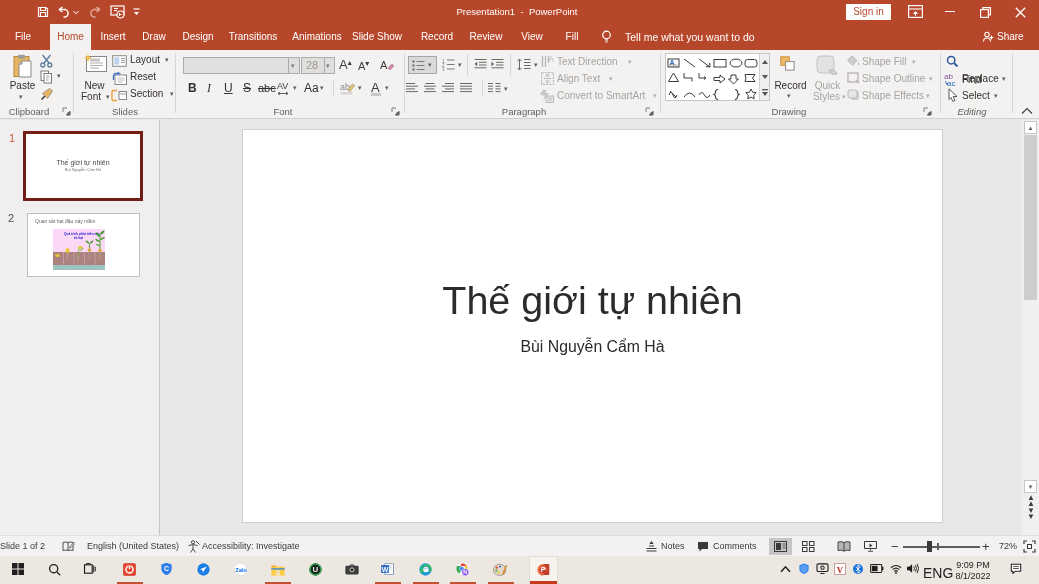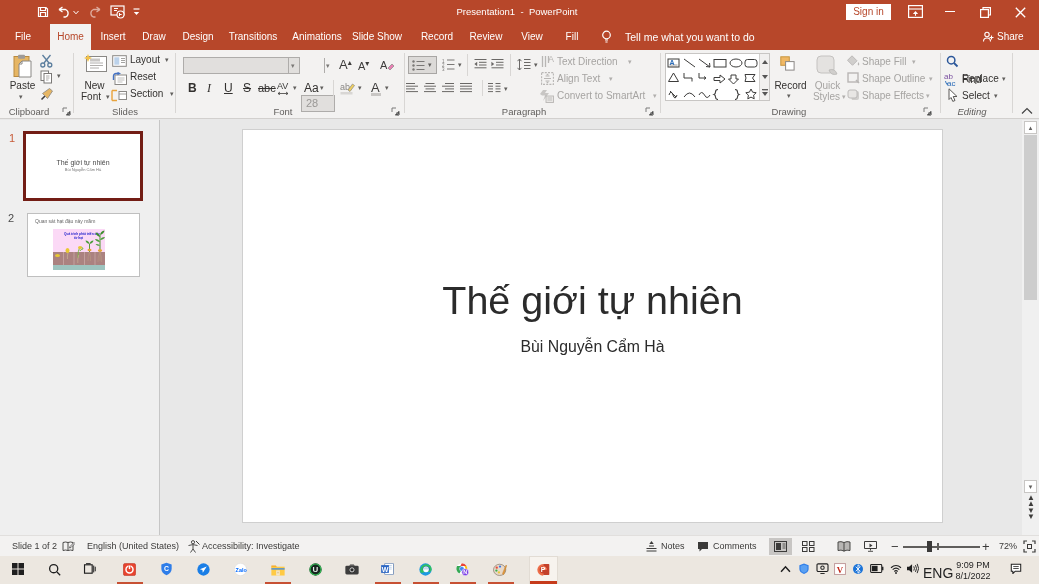--- a/index.html
+++ b/index.html
@@ -175,21 +175,21 @@
       <path d="M1 1.5 h5 M1 1.5 v10 M1 11.5 h5" fill="none" stroke="#e8a33d" stroke-width="1.4"></path>
       <rect x="8" y="2.5" width="7.5" height="8" fill="#fff" stroke="#8a8885" stroke-width="1"></rect>
       <path d="M8 5 h7.5" stroke="#8a8885" stroke-width="0.8"></path>
     </svg>
   <div class="btxt" style="left:130px; top:38px;">Section</div>
   <div class="dd" style="left:170px; top:40px;">▾</div>
 
   <div class="abs" style="left:183px; top:7px; width:117px; height:17px; background:#e1dfdd; border:1px solid #aeacaa;"></div>
   <div class="abs" style="left:288px; top:8px; width:11px; height:15px; border-left:1px solid #aeacaa;"></div>
   <div class="dd" style="left:291px; top:12px; color:#7a7876;">▾</div>
-  <div class="abs" style="left:301px; top:7px; width:34px; height:17px; background:#e1dfdd; border:1px solid #aeacaa; font-size:11px; color:#9a9896; padding-left:4px; line-height:15px;margin-top:38px;">28</div>
+  <div class="abs" style="left:301px; top:7px; width:34px; height:17px; background:#e1dfdd; border:1px solid #aeacaa; font-size:11px; color:#9a9896; padding-left:4px; line-height:15px;">28</div>
   <div class="abs" style="left:324px; top:8px; width:10px; height:15px; border-left:1px solid #aeacaa;"></div>
   <div class="dd" style="left:326px; top:12px; color:#7a7876;">▾</div>
   <div class="btxt" style="left:339px; top:7px; font-size:13px; color:#3d3c3b;">A<span style="font-size:8px; vertical-align:4px;">▴</span></div>
   <div class="btxt" style="left:358px; top:9px; font-size:11px; color:#3d3c3b;">A<span style="font-size:8px; vertical-align:4px;">▾</span></div>
   <svg style="left:380px; top:8px;" width="15" height="15" viewBox="0 0 15 15">
       <text x="0" y="11" font-size="11" fill="#3d3c3b" font-family="Liberation Sans">A</text>
       <path d="M8 10 l4 -4 2 2 -4 4 z" fill="#e87fb4" stroke="#8a8885" stroke-width="0.7"></path>
     </svg>
   <div class="btxt" style="left:188px; top:31px; font-weight:bold; font-size:12px;">B</div>
   <div class="btxt" style="left:207px; top:31px; font-style:italic; font-size:12px; font-family:'Liberation Serif';">I</div>
@@ -416,21 +416,21 @@
   <div class="abs" style="left:1022px; top:0; width:17px; height:415px; background:#f0f0f0;">
     <div class="abs" style="left:2px; top:1px; width:13px; height:13px; background:#fff; border:1px solid #c8c6c4; font-size:7px; color:#605e5c; text-align:center; line-height:12px;">▴</div>
     <div class="abs" style="left:2px; top:15px; width:13px; height:165px; background:#cdcdcd;"></div>
     <div class="abs" style="left:2px; top:360px; width:13px; height:13px; background:#fff; border:1px solid #c8c6c4; font-size:7px; color:#605e5c; text-align:center; line-height:12px;">▾</div>
     <div class="abs" style="left:3px; top:375px; width:12px; height:12px; font-size:8px; color:#3d3c3b; text-align:center; line-height:6px;">▲<br>▲</div>
     <div class="abs" style="left:3px; top:388px; width:12px; height:12px; font-size:8px; color:#3d3c3b; text-align:center; line-height:6px;">▼<br>▼</div>
   </div>
 </div>
 
 <div id="statusbar">
-  <div class="abs" style="left:12px;">Slide 1 of 2</div>
+  <div class="abs" style="left:0;">Slide 1 of 2</div>
   <svg style="left:62px; top:5px;" width="13" height="11" viewBox="0 0 13 11">
       <path d="M1 1.5 q2.5 -1 5 0 v8 q-2.5 -1 -5 0 z M6 1.5 q2.5 -1 5 0 v8 q-2.5 -1 -5 0" fill="none" stroke="#3b3a39" stroke-width="0.9"></path>
       <path d="M8 5.5 l4 -4 1 1 -4 4 -1.5 0.5 z" fill="#f3f2f1" stroke="#3b3a39" stroke-width="0.7"></path>
     </svg>
   <div class="abs" style="left:87px;">English (United States)</div>
   <svg style="left:187px; top:4px;" width="13" height="13" viewBox="0 0 13 13">
       <circle cx="6" cy="2.2" r="1.6" fill="none" stroke="#3b3a39" stroke-width="0.9"></circle>
       <path d="M1.5 5.5 q4.5 -1.8 9 0 M6 5 v4 M6 9 l-2.5 3.5 M6 9 l2.5 3.5" fill="none" stroke="#3b3a39" stroke-width="0.9"></path>
       <path d="M9 1 l3.5 3.5" stroke="#3b3a39" stroke-width="1"></path>
     </svg>

